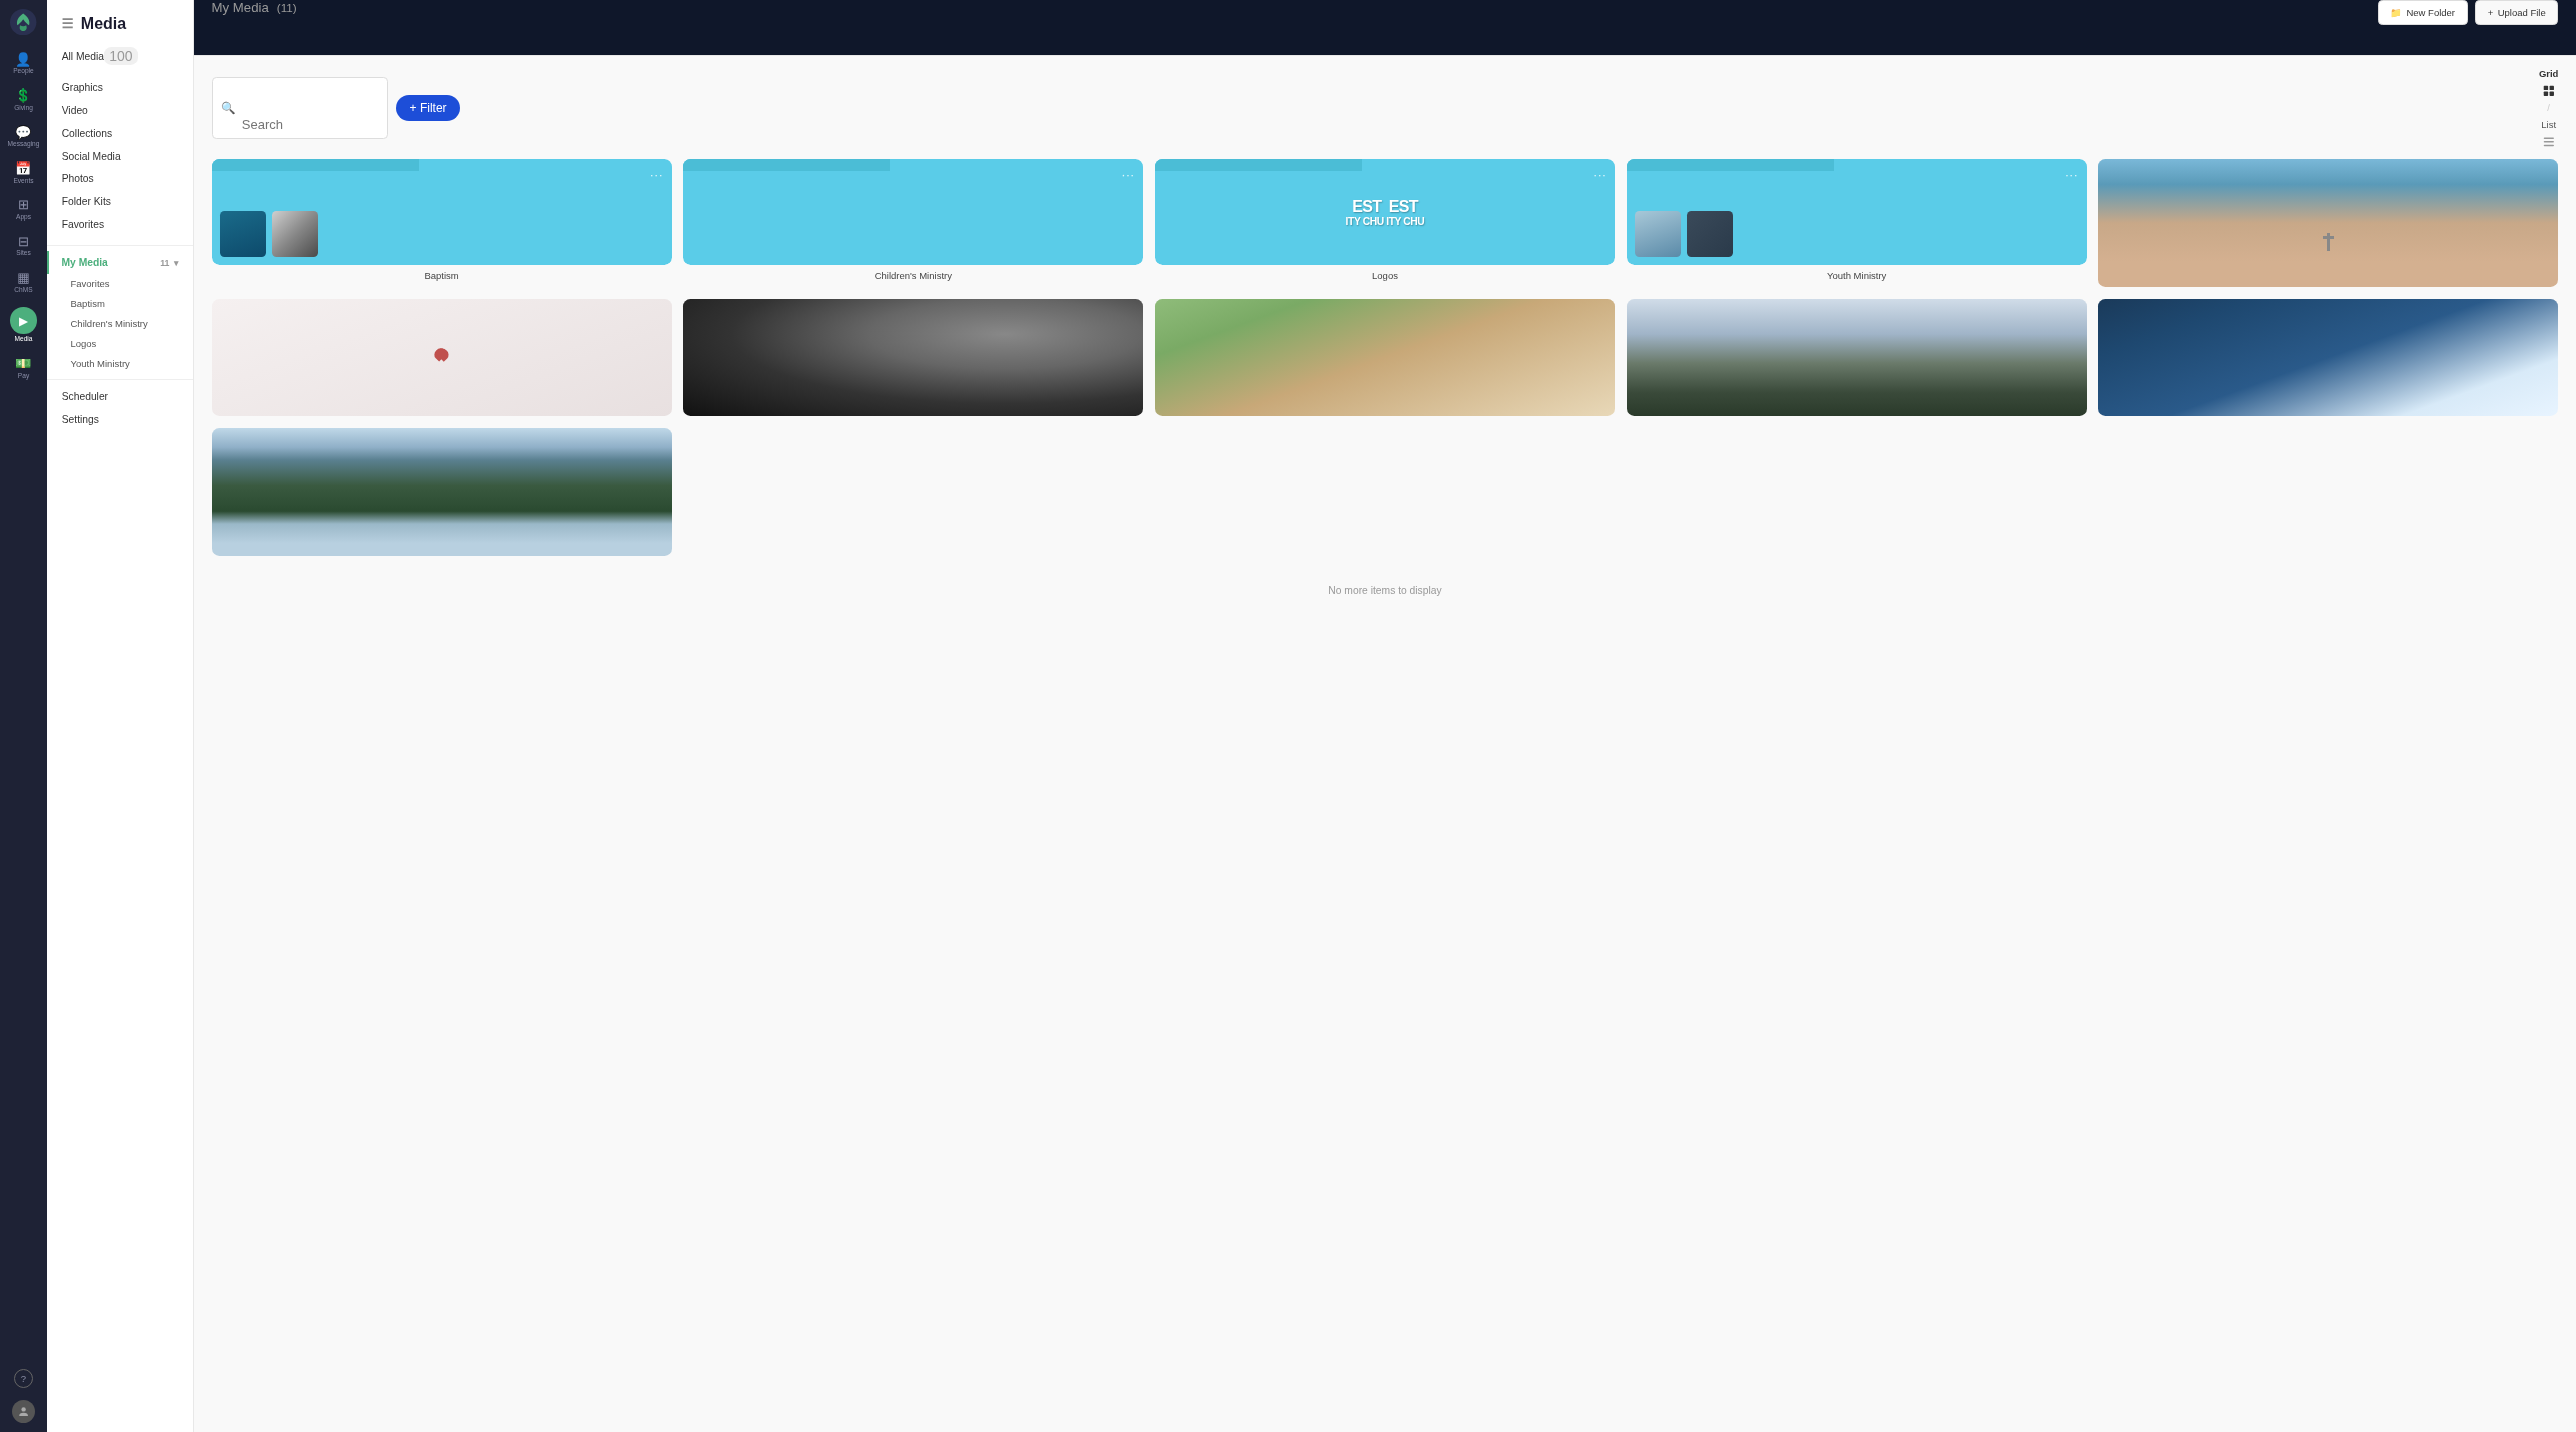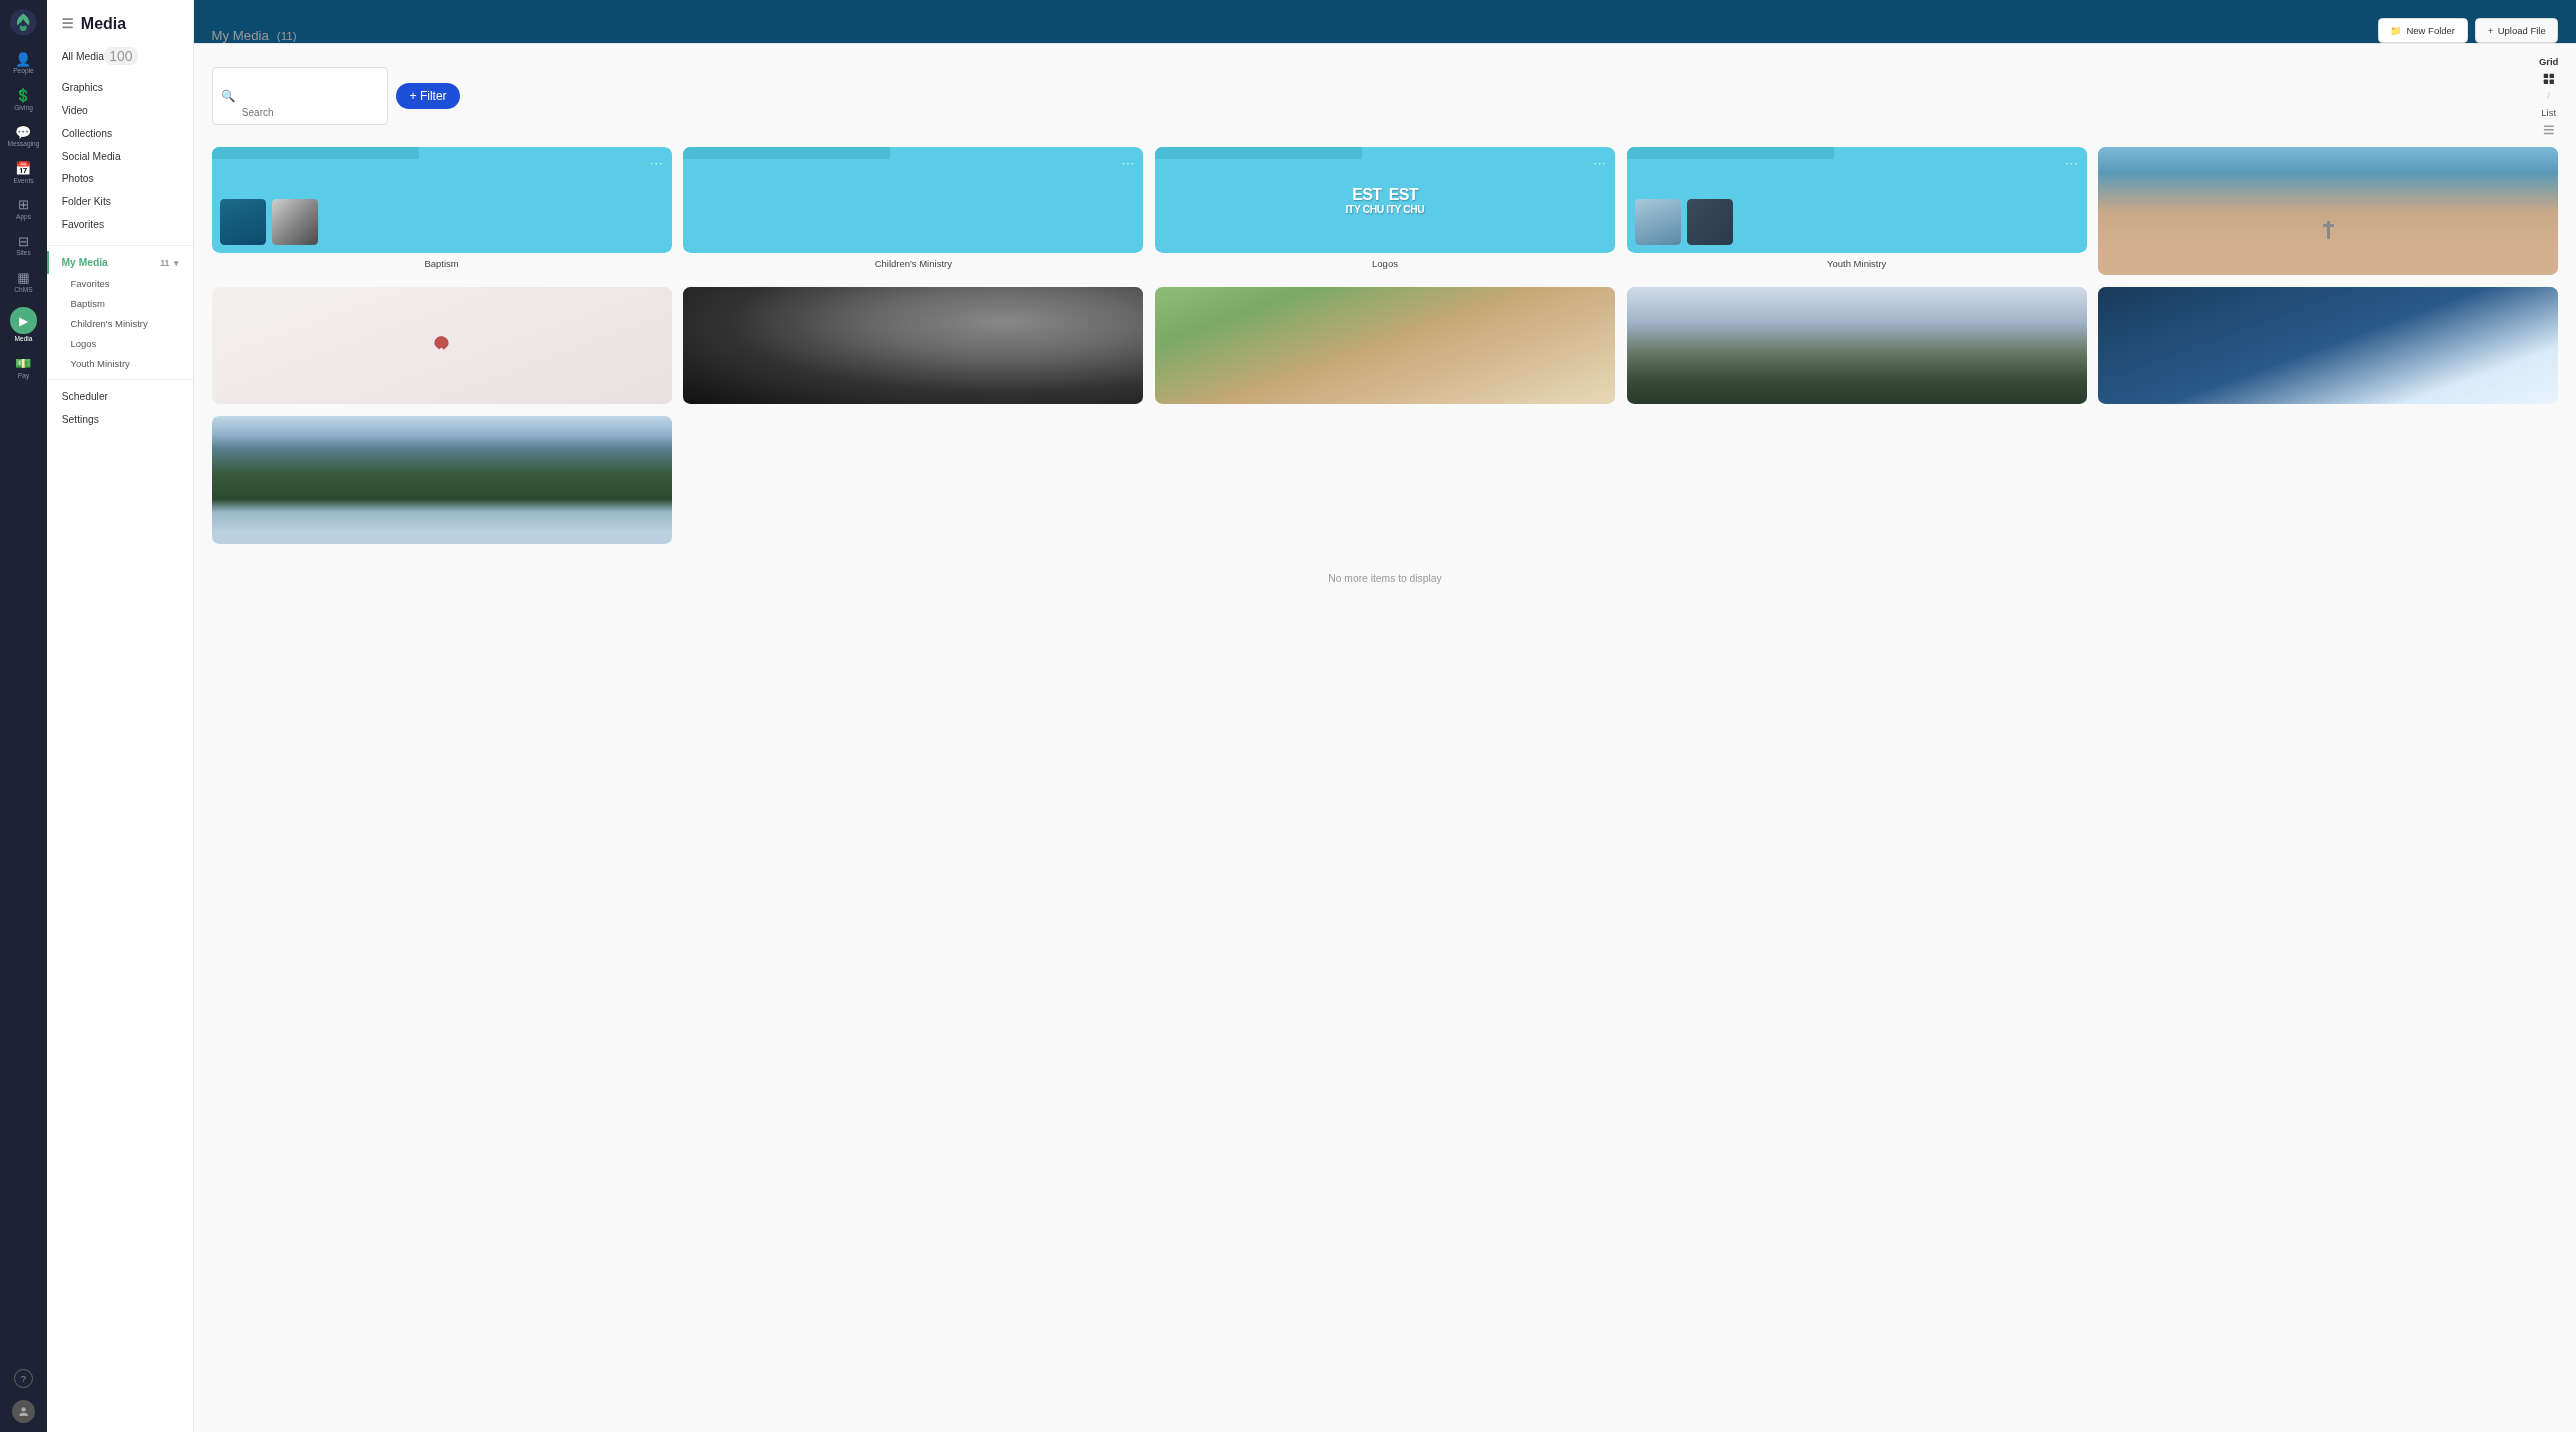--- a/index.html
+++ b/index.html
@@ -147,26 +147,26 @@
 
     
     .main-content {
       flex: 1;
       display: flex;
       flex-direction: column;
       overflow: hidden;
       background: #f9f9f9;
     }
     .top-bar {
-      background: #0c4a6e;
+      background: #0f172a;
       border-bottom: 0.7px solid #e8e8e8;
       padding: 0 17.6px;
-      height: 44px;
-      display: flex;
-      align-items: flex-end;
+      height: 56px;
+      display: flex;
+      align-items: flex-start;
       justify-content: space-between;
     }
     .top-bar-title {
       font-size: 13.2px;
       color: #333;
     }
     .top-bar-title span {
       color: #999;
     }
     .top-bar-actions {
@@ -200,21 +200,21 @@
       background: #fff;
       border: 0.7px solid #ddd;
       border-radius: 4.4px;
       padding: 5.9px 8.8px;
       gap: 5.9px;
       width: 176px;
     }
     .search-box input {
       border: none;
       outline: none;
-      font-size: 10px;
+      font-size: 13px;
       color: #333;
       width: 100%;
       background: transparent;
       margin-top: 33px;
     }
     .filter-btn {
       background: #1d4ed8;
       color: #fff;
       border: none;
       border-radius: 14.7px;

